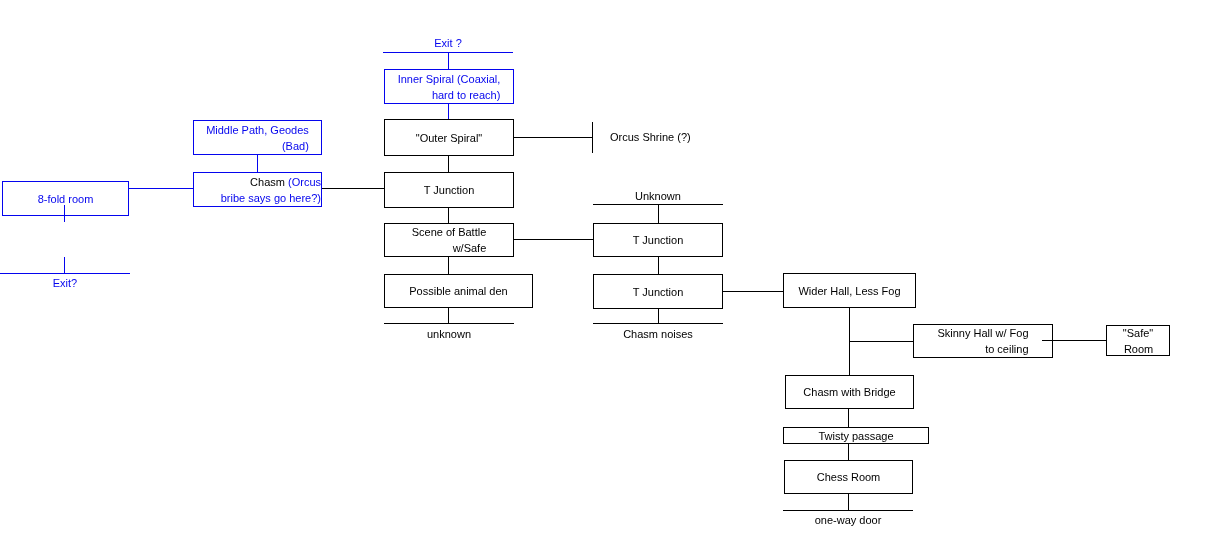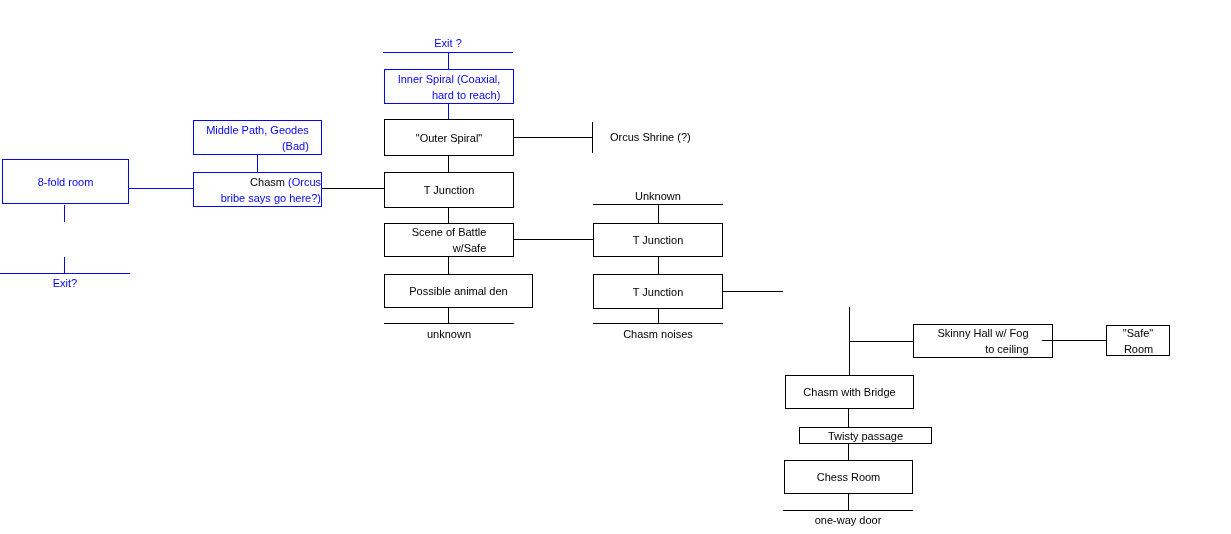--- a/index.html
+++ b/index.html
@@ -71,47 +71,48 @@
   <div class="lbl left" style="left:610px;top:129px;width:120px">Orcus Shrine (?)</div>
 
   <div class="box blue" style="left:193px;top:120px;width:129px;height:35px">Middle Path, Geodes
 (Bad)</div>
   <div class="vline blue" style="left:257px;top:154px;height:18px"></div>
   <div class="box blue-border" style="left:193px;top:172px;width:129px;height:35px">
     <div><span class="ink">Chasm</span> <span class="blue-text">(Orcus bribe says go here?)</span></div>
   </div>
   <div class="hline" style="left:322px;top:188px;width:62px"></div>
   <div class="hline blue" style="left:129px;top:188px;width:64px"></div>
-  <div class="box blue" style="left:2px;top:159px;width:127px;height:45px">8-fold room</div>
+  <div class="box blue" style="left:2px;top:181px;width:127px;height:35px">8-fold room</div>
   <div class="vline blue" style="left:64px;top:205px;height:17px"></div>
   <div class="vline blue" style="left:64px;top:257px;height:16px"></div>
   <div class="hline blue" style="left:0px;top:273px;width:130px"></div>
   <div class="lbl blue" style="left:0px;top:275px;width:130px">Exit?</div>
 
   <div class="lbl" style="left:593px;top:188px;width:130px">Unknown</div>
   <div class="hline" style="left:593px;top:204px;width:130px"></div>
   <div class="vline" style="left:658px;top:204px;height:19px"></div>
   <div class="hline" style="left:513px;top:239px;width:80px"></div>
   <div class="box" style="left:593px;top:223px;width:130px;height:34px">T Junction</div>
   <div class="vline" style="left:658px;top:256px;height:18px"></div>
   <div class="box" style="left:593px;top:274px;width:130px;height:35px">T Junction</div>
   <div class="vline" style="left:658px;top:308px;height:15px"></div>
   <div class="hline" style="left:593px;top:323px;width:130px"></div>
   <div class="lbl" style="left:593px;top:326px;width:130px">Chasm noises</div>
 
   <div class="hline" style="left:722px;top:291px;width:61px"></div>
+  <div class="box" style="left:783px;top:273px;width:133px;height:35px">Wider Hall, Less Fog</div>
   <div class="vline" style="left:849px;top:307px;height:68px"></div>
   <div class="hline" style="left:850px;top:341px;width:63px"></div>
   <div class="box" style="left:913px;top:324px;width:140px;height:34px">Skinny Hall w/ Fog
 to ceiling</div>
   <div class="hline" style="left:1042px;top:340px;width:64px"></div>
   <div class="box" style="left:1106px;top:325px;width:64px;height:31px">"Safe"
 Room</div>
   <div class="box" style="left:785px;top:375px;width:129px;height:34px">Chasm with Bridge</div>
   <div class="vline" style="left:848px;top:408px;height:19px"></div>
-  <div class="box" style="left:799px;top:427px;width:133px;height:17px">Twisty passage</div>
+  <div class="box" style="left:783px;top:427px;width:146px;height:17px">Twisty passage</div>
   <div class="vline" style="left:848px;top:443px;height:17px"></div>
   <div class="box" style="left:784px;top:460px;width:129px;height:34px">Chess Room</div>
   <div class="vline" style="left:848px;top:493px;height:17px"></div>
   <div class="hline" style="left:783px;top:510px;width:130px"></div>
   <div class="lbl" style="left:783px;top:512px;width:130px">one-way door</div>
 
 </div>
 
 </body></html>

